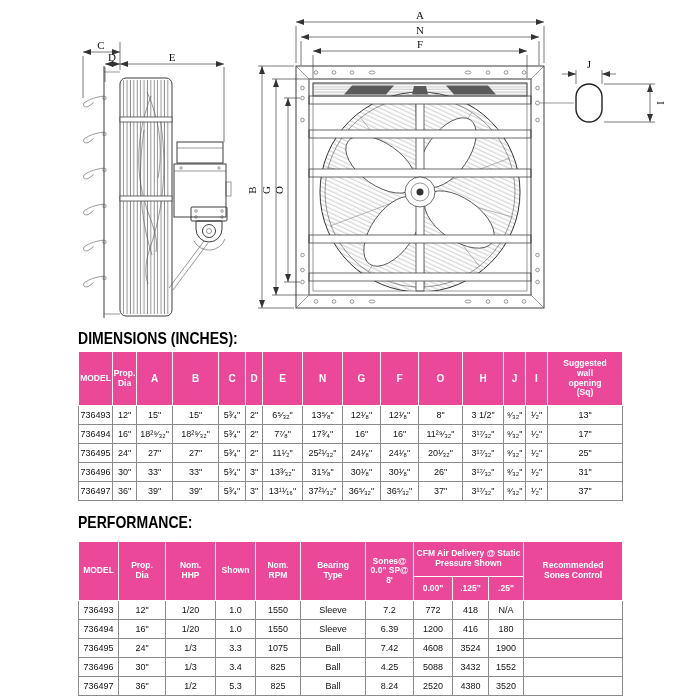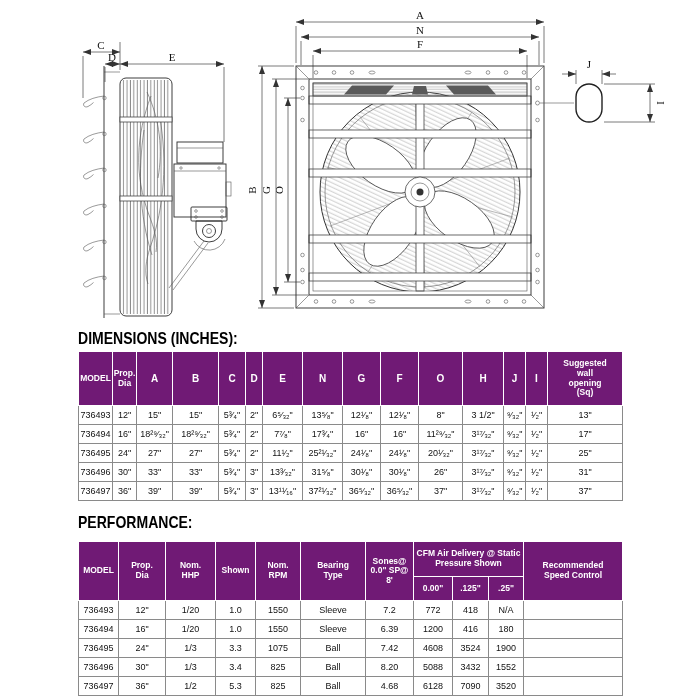--- a/index.html
+++ b/index.html
@@ -5,21 +5,21 @@
   html,body{margin:0;padding:0;background:#fff;}
   body{width:700px;height:700px;font-family:"Liberation Sans",sans-serif;}
   .page{position:relative;width:700px;height:700px;overflow:hidden;background:#fff;}
   .sec-title{position:absolute;left:78px;margin:0;font-size:16.5px;font-weight:800;color:#000;
              transform:scaleX(.85);transform-origin:left center;white-space:nowrap;}
   #dim-title{top:329px;}
   #perf-title{top:513px;}
   table{position:absolute;left:78px;border-collapse:collapse;table-layout:fixed;background:#fff;}
   #dim-table{top:351px;width:544px;}
   #perf-table{top:541px;width:544px;}
-  th{background:#701a75;color:#fff;border:1.5px solid #fff;font-weight:700;font-size:8.5px;
+  th{background:#ec4899;color:#fff;border:1.5px solid #fff;font-weight:700;font-size:8.5px;
      line-height:1.15;white-space:pre-line;padding:7px 0;vertical-align:middle;text-align:center;}
   th.letter{font-size:10px;}
   #dim-table thead tr{height:50px;}
   #perf-table thead tr.h1{height:26px;}
   #perf-table thead tr.h2{height:17px;}
   td{border:1px solid #8a8a8a;font-size:9px;color:#111;text-align:center;vertical-align:middle;
      height:18px;padding:0 1px;white-space:nowrap;overflow:hidden;}
   svg{position:absolute;top:0;left:0;}
   .ln{stroke:#333;stroke-width:.95;fill:none;}
   .ln2{stroke:#555;stroke-width:.6;fill:none;}
@@ -413,21 +413,21 @@
       <th rowspan="2">Nom.
 RPM</th>
       <th rowspan="2">Bearing
 Type</th>
       <th rowspan="2">Sones@
 0.0" SP@
 8'</th>
       <th colspan="3">CFM Air Delivery @ Static
 Pressure Shown</th>
       <th rowspan="2">Recommended
-Speed Control</th>
+Sones Control</th>
     </tr>
     <tr class="h2">
       <th>0.00"</th>
       <th>.125"</th>
       <th>.25"</th>
     </tr>
   </thead>
   <tbody id="perf-body">
         <tr>
           <td>736493</td>
@@ -468,35 +468,35 @@
           <td>1900</td>
           <td></td>
         </tr>
         <tr>
           <td>736496</td>
           <td>30"</td>
           <td>1/3</td>
           <td>3.4</td>
           <td>825</td>
           <td>Ball</td>
-          <td>8.20</td>
+          <td>4.25</td>
           <td>5088</td>
           <td>3432</td>
           <td>1552</td>
           <td></td>
         </tr>
         <tr>
           <td>736497</td>
           <td>36"</td>
           <td>1/2</td>
           <td>5.3</td>
           <td>825</td>
           <td>Ball</td>
-          <td>4.68</td>
-          <td>6128</td>
-          <td>7090</td>
+          <td>8.24</td>
+          <td>2520</td>
+          <td>4380</td>
           <td>3520</td>
           <td></td>
         </tr>
       </tbody>
 </table>
 
 </div>
 
 </body></html>

